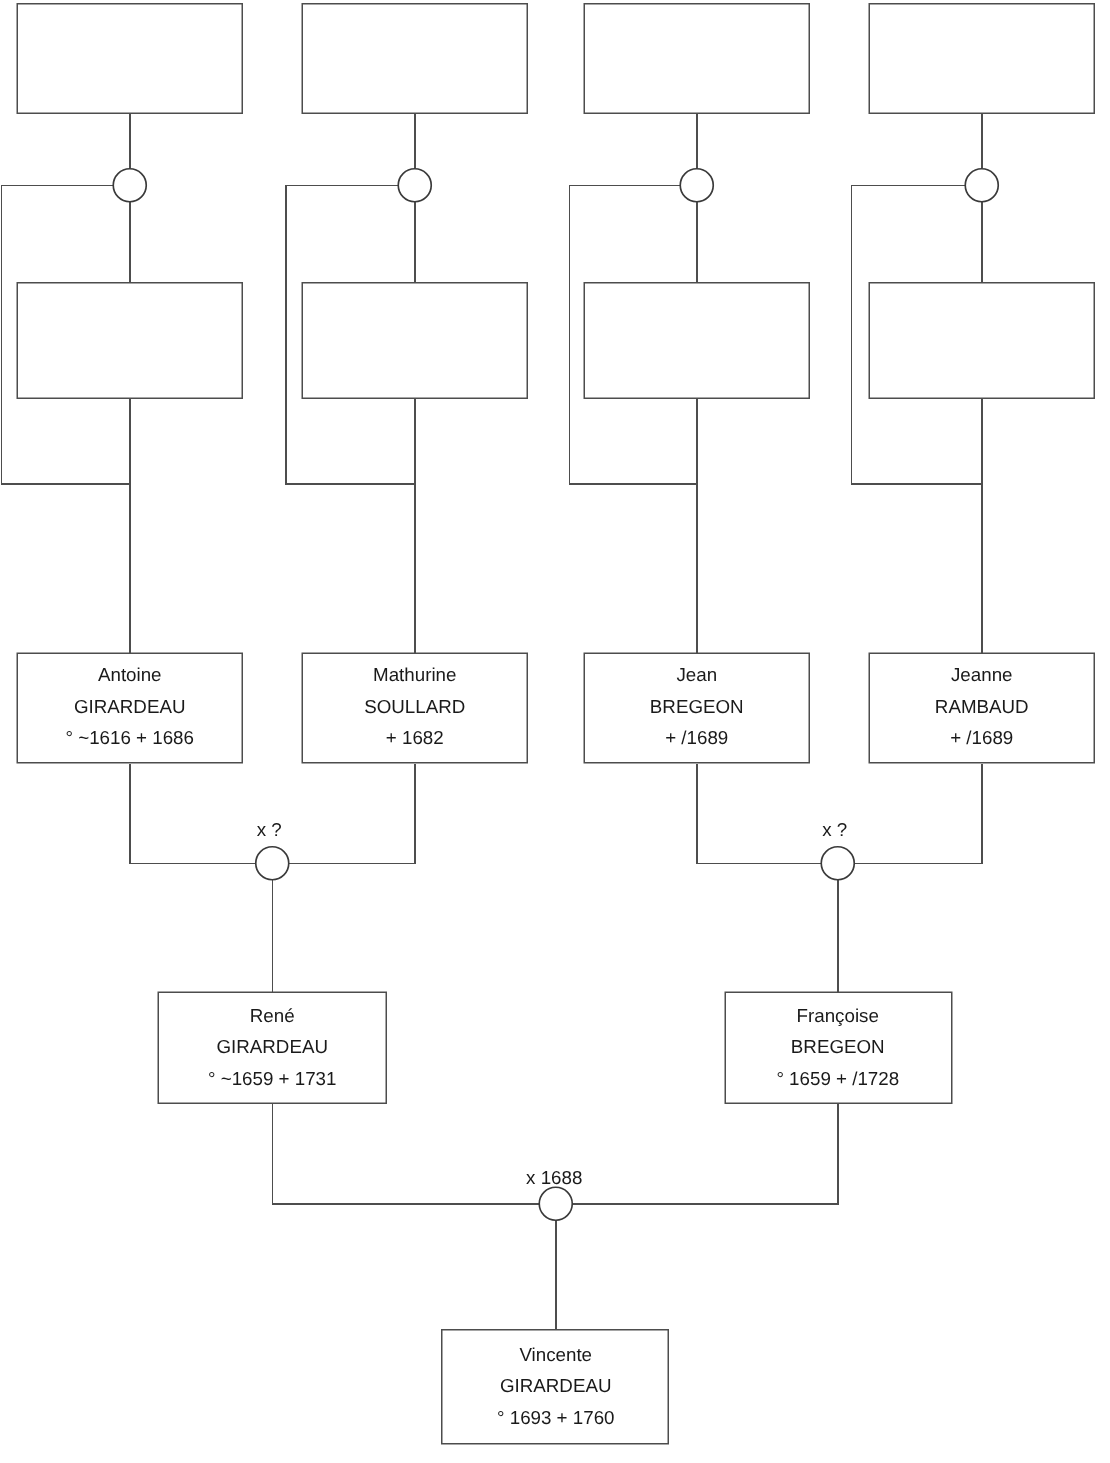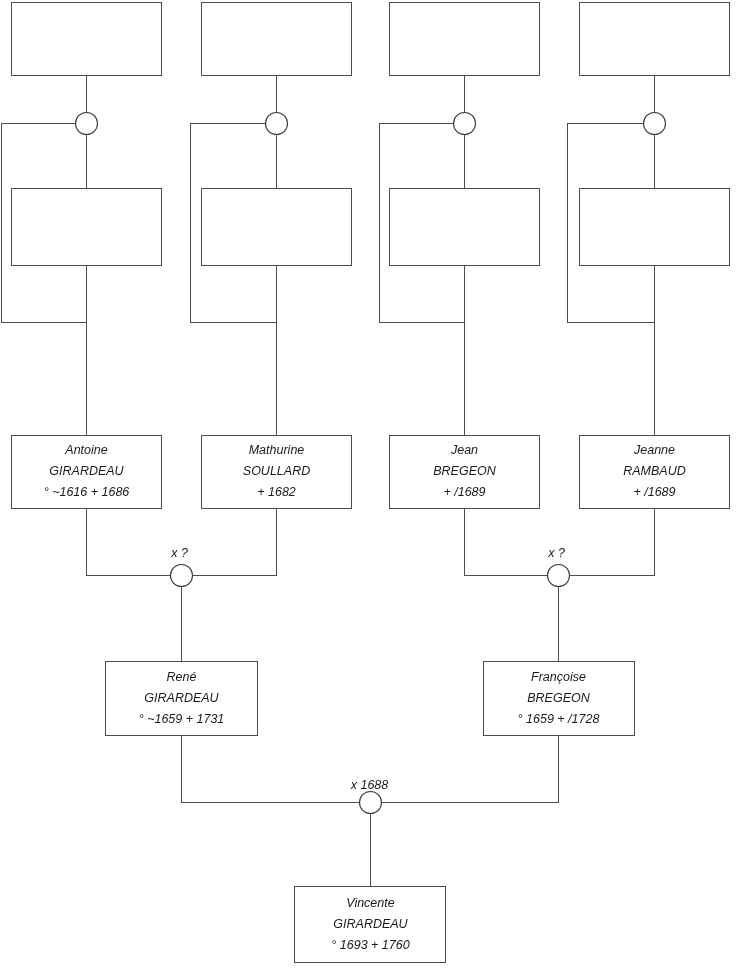--- a/index.html
+++ b/index.html
@@ -10,21 +10,20 @@
   }
   body {
     font-family: "Liberation Sans", sans-serif;
   }
   #chart-root {
     position: relative;
     width: 740px;
     height: 967px;
     background: #ffffff;
     overflow: hidden;
-    font-style: italic;
   }
   svg.chart-svg {
     position: absolute;
     top: 0;
     left: 0;
     width: 740px;
     height: 975px;
     display: block;
   }
   .person-box {

